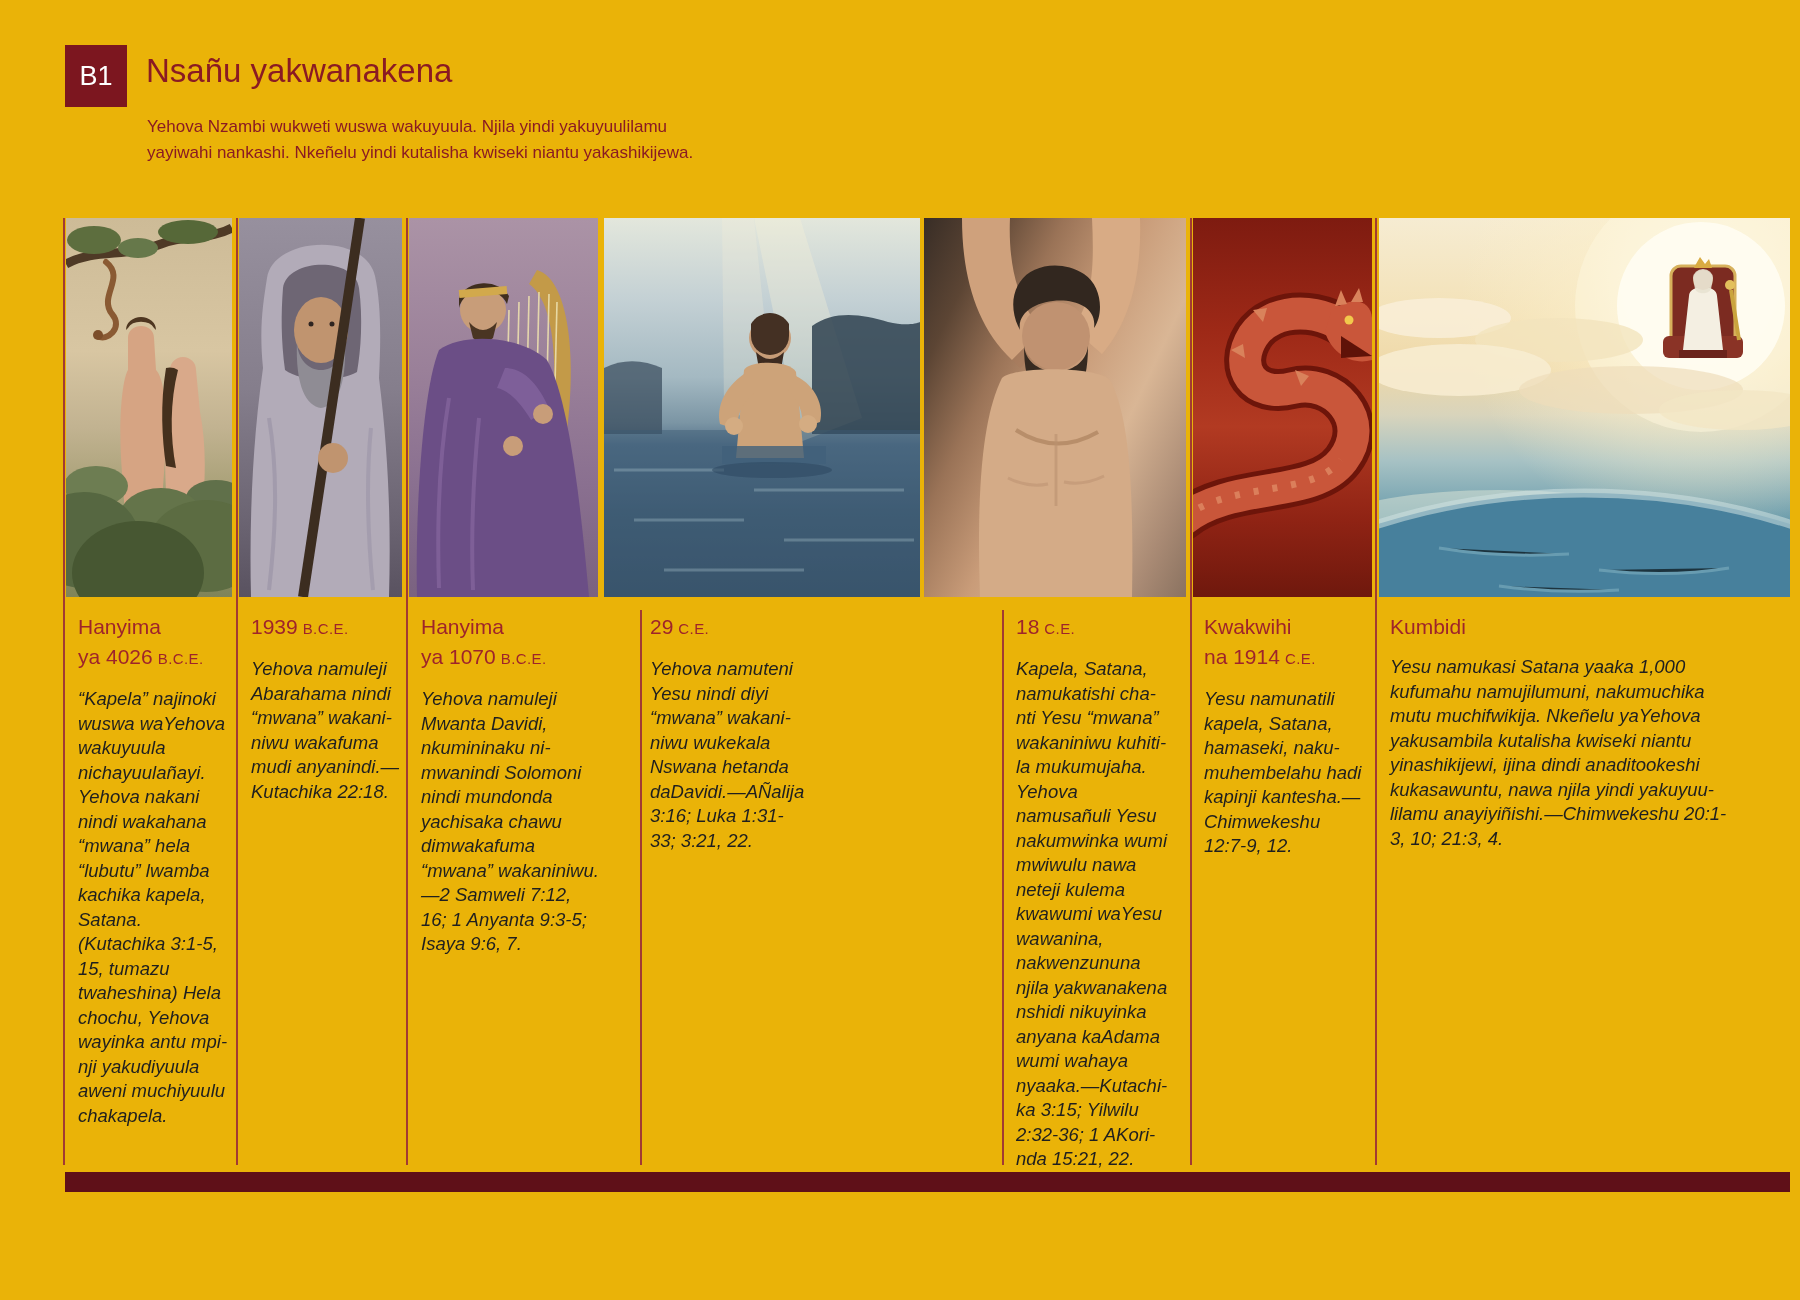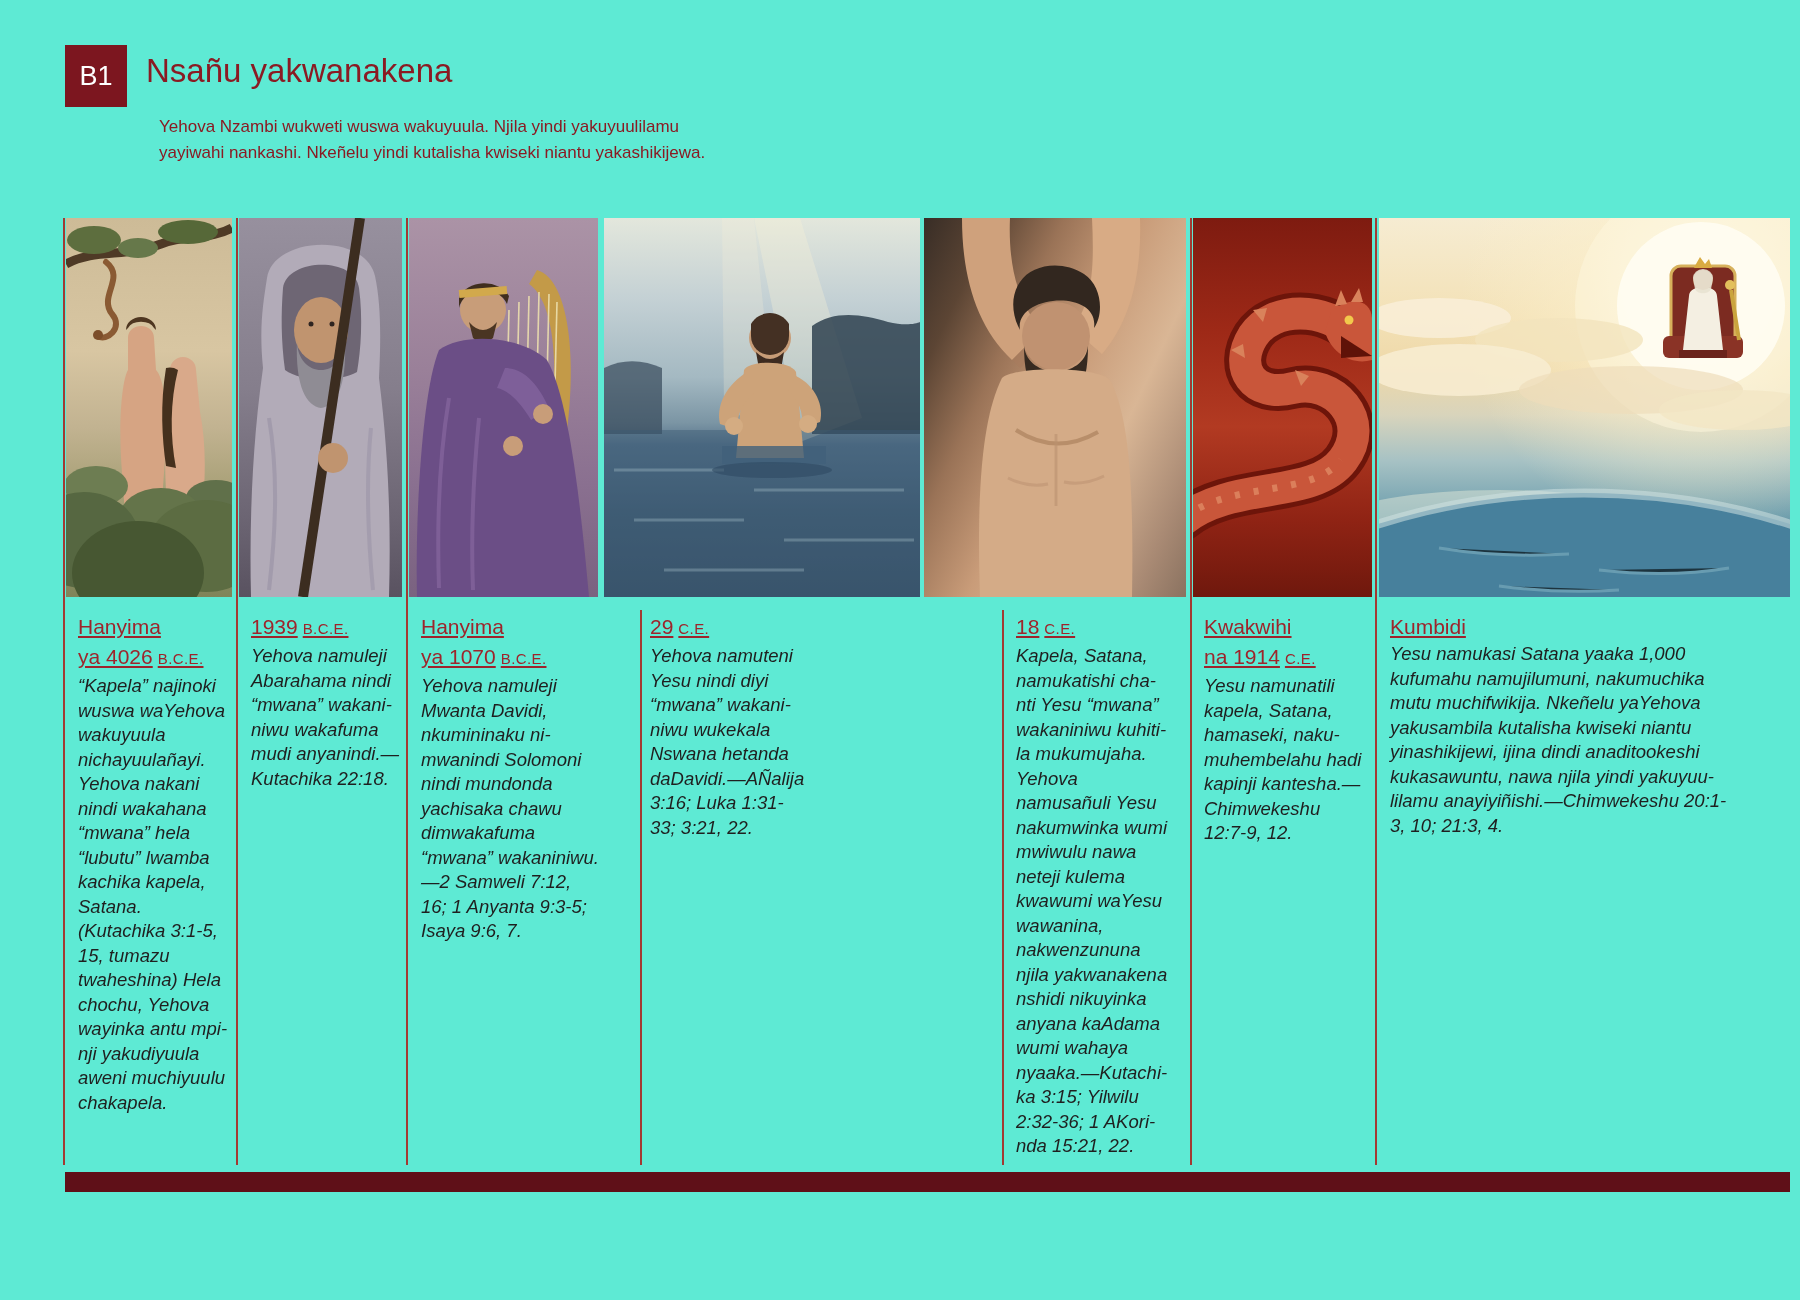--- a/index.html
+++ b/index.html
@@ -1,24 +1,24 @@
 <!DOCTYPE html>
 <html><head>
 <meta charset="utf-8">
 <style>
   html,body{margin:0;padding:0;background:#fff;}
-  .page{position:relative;width:1800px;height:1300px;background:#5eead4;overflow:hidden;
+  .page{position:relative;width:1800px;height:1300px;background:#eab308;overflow:hidden;
         font-family:"Liberation Sans","DejaVu Sans",sans-serif;}
   .abs{position:absolute;}
 
   
   .badge{left:65px;top:45px;width:62px;height:62px;background:#7c161f;color:#fff;
          display:flex;align-items:center;justify-content:center;font-size:27px;}
   .title{left:146px;top:52px;font-size:33px;color:#8a1b23;white-space:nowrap;}
-  .subtitle{left:159px;top:114px;color:#8a1b23;font-size:17px;line-height:26px;white-space:nowrap;}
+  .subtitle{left:147px;top:114px;color:#8a1b23;font-size:17px;line-height:26px;white-space:nowrap;}
 
   
   .img{top:218px;height:379px;overflow:hidden;}
   .img svg{width:100%;height:100%;display:block;}
   .img-eden   {left:66px;  width:166px; background:linear-gradient(180deg,#cdbb97 0%,#d8c6a2 35%,#c2b391 55%,#a8a077 72%,#7f8459 100%);}
   .img-abraham{left:239px; width:163px; background:linear-gradient(180deg,#97909e 0%,#857e8c 45%,#6b6472 80%,#595260 100%);}
   .img-david  {left:409px; width:189px; background:linear-gradient(180deg,#ab93a6 0%,#9a8099 40%,#8a7090 70%,#7a6280 100%);}
   .img-baptism{left:604px; width:316px; background:linear-gradient(180deg,#e3e7dc 0%,#c3d0d4 22%,#a4b9c2 42%,#7b95a4 54%,#54718a 60%,#415d75 78%,#374f66 100%);}
   .img-death  {left:924px; width:262px; background:linear-gradient(115deg,#382d26 0%,#5c4534 16%,#9a7357 32%,#c99c79 50%,#d9b695 68%,#a98a74 88%,#8a7260 100%);}
   .img-dragon {left:1193px;width:179px; background:linear-gradient(180deg,#7e1b10 0%,#9e2917 30%,#b23a22 55%,#8f2314 80%,#6f180d 100%);}
@@ -26,21 +26,21 @@
       radial-gradient(circle at 78% 22%, rgba(255,253,240,.95), rgba(252,240,205,.55) 28%, rgba(252,240,205,0) 55%),
       linear-gradient(180deg,#f6ecd2 0%,#f3e1b6 26%,#eed8a8 40%,#d8d4bc 52%,#a7c2c4 64%,#6f9fae 78%,#4a7f98 90%,#3a6b86 100%);}
 
   
   .sep{width:2px;background:#a23a33;}
   .sep-tall{top:218px;height:947px;}
   .sep-short{top:610px;height:555px;}
 
   
   .cap{top:612px;height:553px;}
-  .cap-h{color:#9e242b;font-size:21px;line-height:30px;text-decoration:underline;}
+  .cap-h{color:#9e242b;font-size:21px;line-height:30px;margin-bottom:13px;}
   .era{font-size:15px;letter-spacing:.4px;margin-left:5px;}
   .cap-b{color:#1f1f1f;font-size:18.5px;line-height:24.5px;font-style:italic;}
 
   .bottom-bar{left:65px;top:1172px;width:1725px;height:20px;background:#5f1018;}
 </style>
 </head>
 <body>
 
 <div class="page">
 

